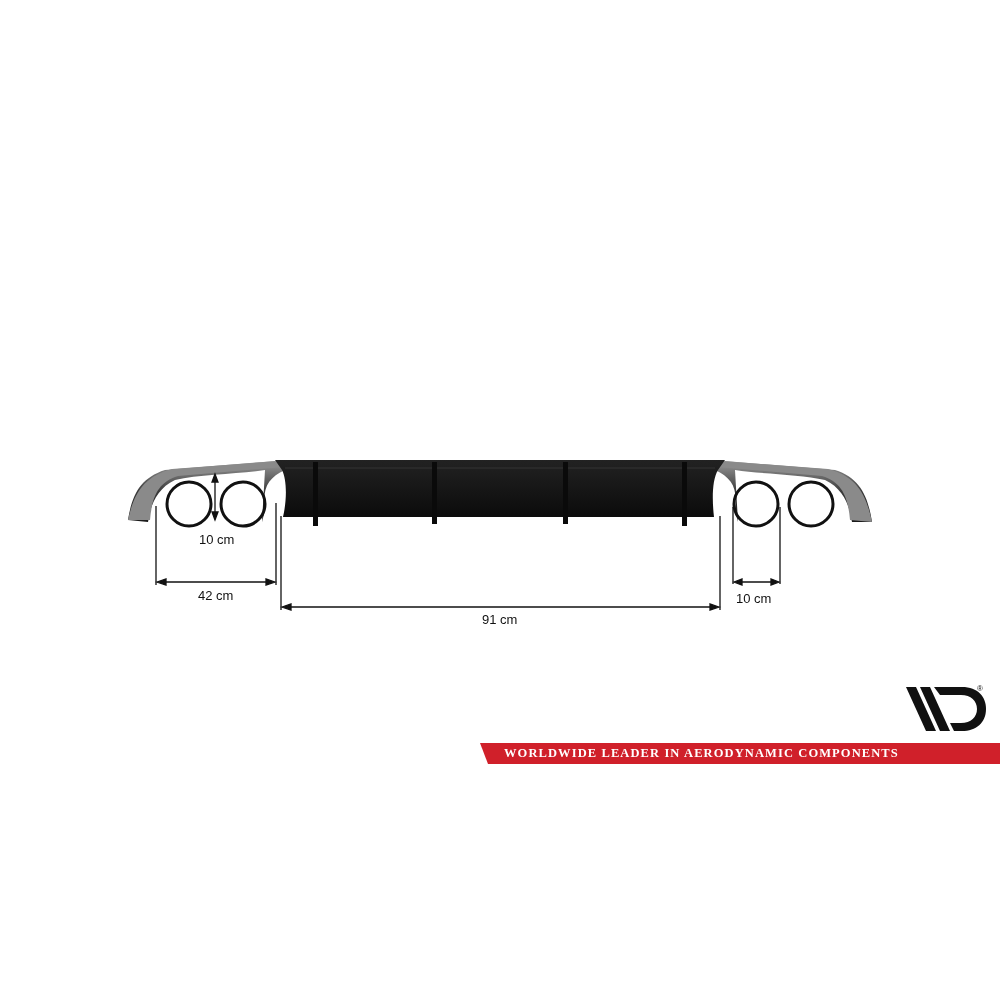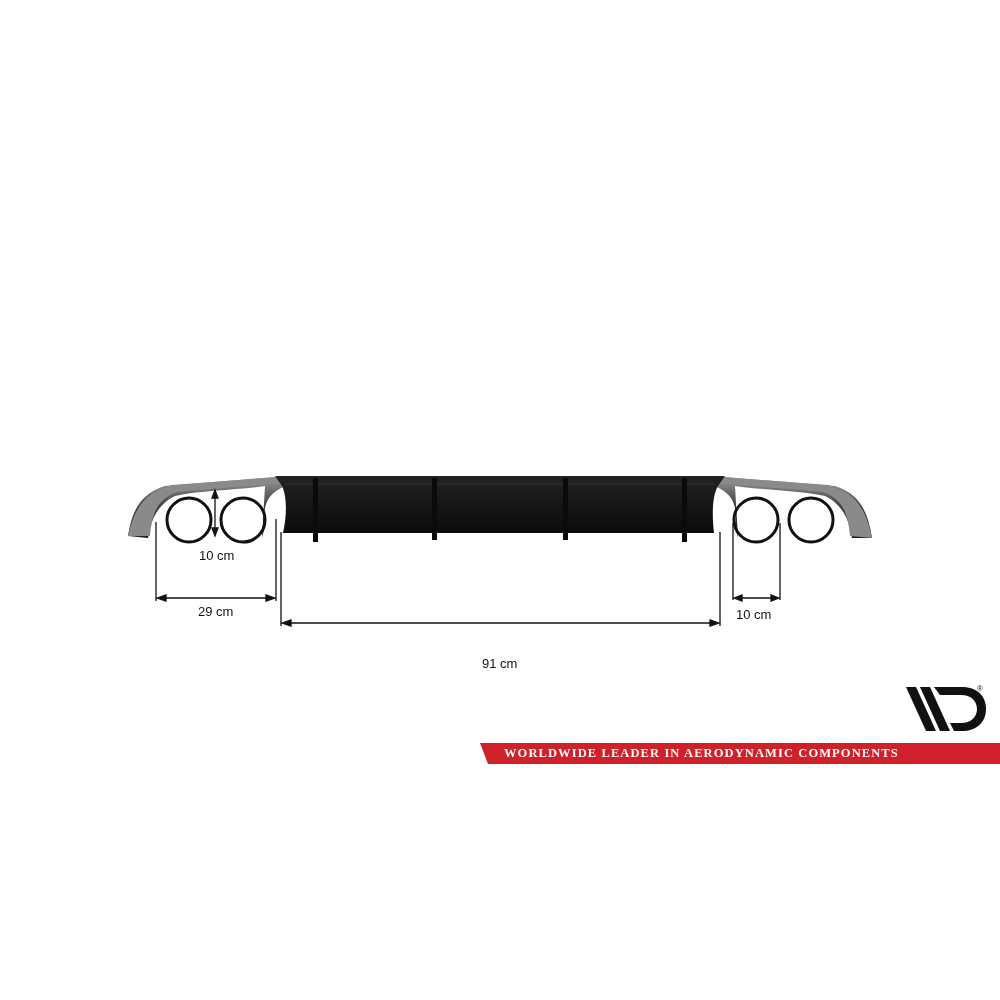--- a/index.html
+++ b/index.html
@@ -1,17 +1,17 @@
 <!DOCTYPE html>
 <html><head>
   <meta charset="utf-8">
   <style>
     html, body { margin: 0; padding: 0; background: #ffffff; }
     body { width: 1000px; height: 1000px; position: relative; overflow: hidden; font-family: "Liberation Sans", sans-serif; }
-    .stage { position: absolute; left: 0; top: 16px; width: 1000px; height: 876px; }
+    .stage { position: absolute; left: 0; top: 0; width: 1000px; height: 876px; }
     .dim-label { position: absolute; font-size: 13px; color: #111; font-family: "Liberation Sans", sans-serif; white-space: nowrap; }
     .banner { position: absolute; left: 480px; top: 743px; width: 520px; height: 21px; }
     .banner-text { position: absolute; left: 504px; top: 746px; font-size: 12.5px; font-weight: bold; letter-spacing: 1.1px; color: #ffffff; font-family: Liberation Serif, serif; white-space: nowrap; }
     .logo { position: absolute; left: 900px; top: 683px; width: 90px; height: 52px; }
   </style>
 </head>
 <body>
 
 <div class="stage">
   <svg width="1000" height="1000" viewBox="0 0 1000 1000">
@@ -71,22 +71,22 @@
     <g stroke="#111" stroke-width="1.3" fill="#111">
       <line x1="733" y1="507" x2="733" y2="584"></line>
       <line x1="780" y1="507" x2="780" y2="584"></line>
       <line x1="737" y1="582" x2="776" y2="582"></line>
       <path d="M734,582 L742,579 L742,585 Z"></path>
       <path d="M779,582 L771,579 L771,585 Z"></path>
     </g>
   </svg>
 
   <span class="dim-label" style="left:199px; top:532px;">10 cm</span>
-  <span class="dim-label" style="left:198px; top:588px;">29 cm</span>
-  <span class="dim-label" style="left:482px; top:612px;margin-top:28px;">91 cm</span>
+  <span class="dim-label" style="left:198px; top:588px;">42 cm</span>
+  <span class="dim-label" style="left:482px; top:612px;">91 cm</span>
   <span class="dim-label" style="left:736px; top:591px;">10 cm</span>
 </div>
 
 <svg class="logo" viewBox="0 0 90 52">
   <path d="M6,4 L16,4 L36,48 L26,48 Z" fill="#111"></path>
   <path d="M20,4 L30,4 L50,48 L40,48 Z" fill="#111"></path>
   <path d="M34,4 L62,4 C78,4 86,14 86,26 C86,40 76,48 62,48 L54,48 L50,40 L61,40 C71,40 77,34 77,26 C77,18 71,12 61,12 L40,12 Z" fill="#111"></path>
 </svg>
 <span style="position:absolute; left:977px; top:684px; font-size:8px; color:#111;">®</span>
 

